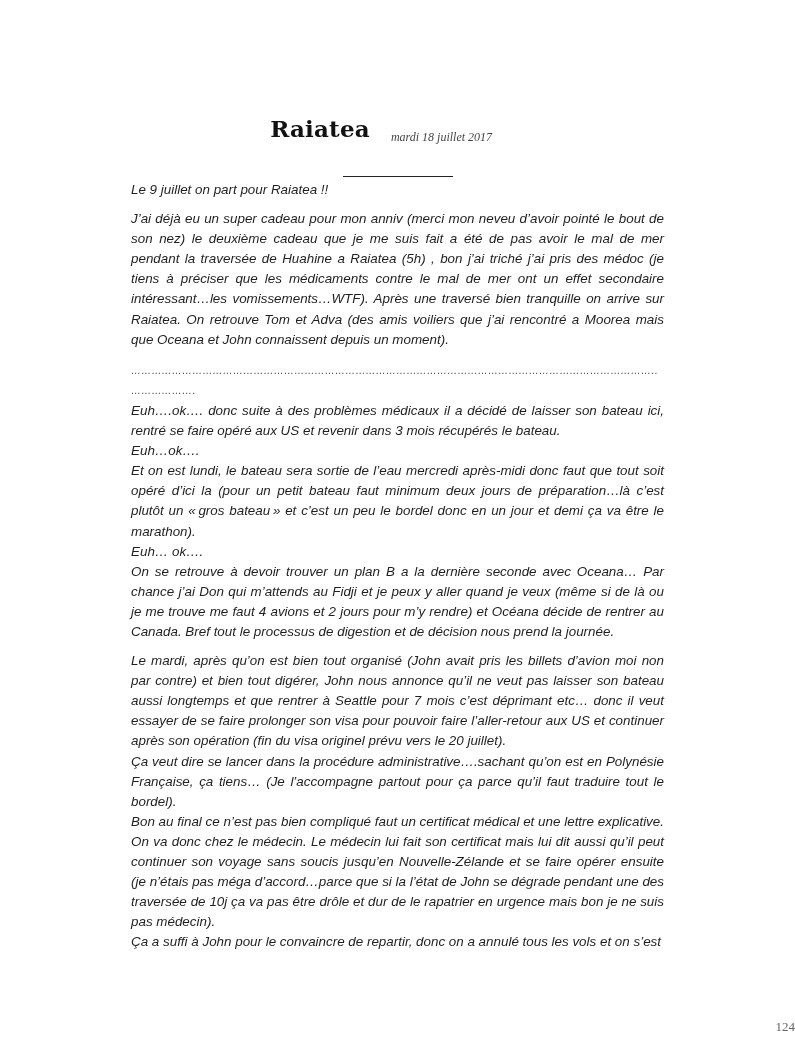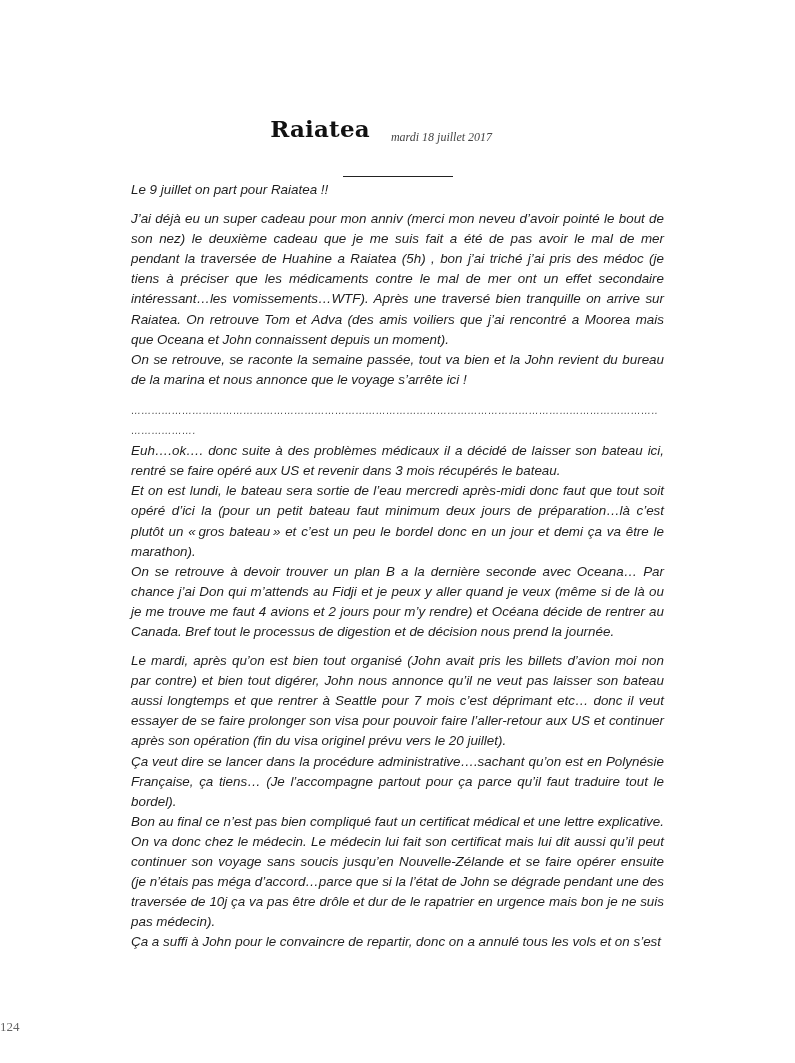--- a/index.html
+++ b/index.html
@@ -77,43 +77,44 @@
     .dots.full { width: 526px; }
     .dots.short { width: 64px; }
     .dots-block {
       margin-top: 11px;
     }
     .page-number {
       position: absolute;
       top: 1019px;
       left: 0;
       width: 795px;
-      text-align: left;
+      text-align: right;
       font-family: "Liberation Serif", serif;
       font-size: 13px;
       color: #666;
     }
   </style>
 </head>
 <body>
 
 <h1 class="page-title">Raiatea</h1>
 <div class="page-date">mardi 18 juillet 2017</div>
 <div class="title-rule"></div>
 
 <div class="body-text">
   <p class="gap-after">Le 9 juillet on part pour Raiatea !!</p>
   <p class="last-line-left">J’ai déjà eu un super cadeau pour mon anniv (merci mon neveu d’avoir pointé le bout de son nez) le deuxième cadeau que je me suis fait a été de pas avoir le mal de mer pendant la traversée de Huahine a Raiatea (5h) , bon j’ai triché j’ai pris des médoc (je tiens à préciser que les médicaments contre le mal de mer ont un effet secondaire intéressant…les vomissements…WTF). Après une traversé bien tranquille on arrive sur Raiatea. On retrouve Tom et Adva (des amis voiliers que j’ai rencontré a Moorea mais que Oceana et John connaissent depuis un moment).</p>
-  <p class="last-line-left">On se retrouve, se raconte la semaine passée, tout va bien et la John revient du bureau de la marina et nous annonce que le voyage s’arrête ici !</p>
   <div class="dots-block">
     <div class="dots full">……………………………………………………………………………………………………………………………………………………………………………………………………………………………………………………………………………………………………………………………………………………………………………………………………………………………………………………………………………………</div>
     <div class="dots short">………………………………………………………</div>
   </div>
   <p class="last-line-left">Euh….ok…. donc suite à des problèmes médicaux il a décidé de laisser son bateau ici, rentré se faire opéré aux US et revenir dans 3 mois récupérés le bateau.</p>
+  <p>Euh…ok….</p>
   <p class="last-line-left">Et on est lundi, le bateau sera sortie de l’eau mercredi après-midi donc faut que tout soit opéré d’ici la (pour un petit bateau faut minimum deux jours de préparation…là c’est plutôt un « gros bateau » et c’est un peu le bordel donc en un jour et demi ça va être le marathon).</p>
+  <p>Euh… ok….</p>
   <p class="gap-after last-line-left">On se retrouve à devoir trouver un plan B a la dernière seconde avec Oceana…   Par chance j’ai Don qui m’attends au Fidji et je peux y aller quand je veux (même si de là ou je me trouve me faut 4 avions et 2 jours pour m’y rendre) et Océana décide de rentrer au Canada. Bref tout le processus de digestion et de décision nous prend la journée.</p>
   <p class="last-line-left">Le mardi, après qu’on est bien tout organisé (John avait pris les billets d’avion moi non par contre) et bien tout digérer, John nous annonce qu’il ne veut pas laisser son bateau aussi longtemps et que rentrer à Seattle pour 7 mois c’est déprimant etc… donc il veut essayer de se faire prolonger son visa pour pouvoir faire l’aller-retour aux US et continuer après son opération (fin du visa originel prévu vers le 20 juillet).</p>
   <p class="last-line-left">Ça veut dire se lancer dans la procédure administrative….sachant qu’on est en Polynésie Française, ça tiens… (Je l’accompagne partout pour ça parce qu’il faut traduire tout le bordel).</p>
   <p class="last-line-left">Bon au final ce n’est pas bien compliqué faut un certificat médical et une lettre explicative. On va donc chez le médecin. Le médecin lui fait son certificat mais lui dit aussi qu’il peut continuer son voyage sans soucis jusqu’en Nouvelle-Zélande et se faire opérer ensuite (je n’étais pas méga d’accord…parce que si la l’état de John se dégrade pendant une des traversée de 10j ça va pas être drôle et dur de le rapatrier en urgence mais bon je ne suis pas médecin).</p>
   <p>Ça a suffi à John pour le convaincre de repartir, donc on a annulé tous les vols et on s’est</p>
 </div>
 
 <div class="page-number">124</div>
 
 </body></html>

